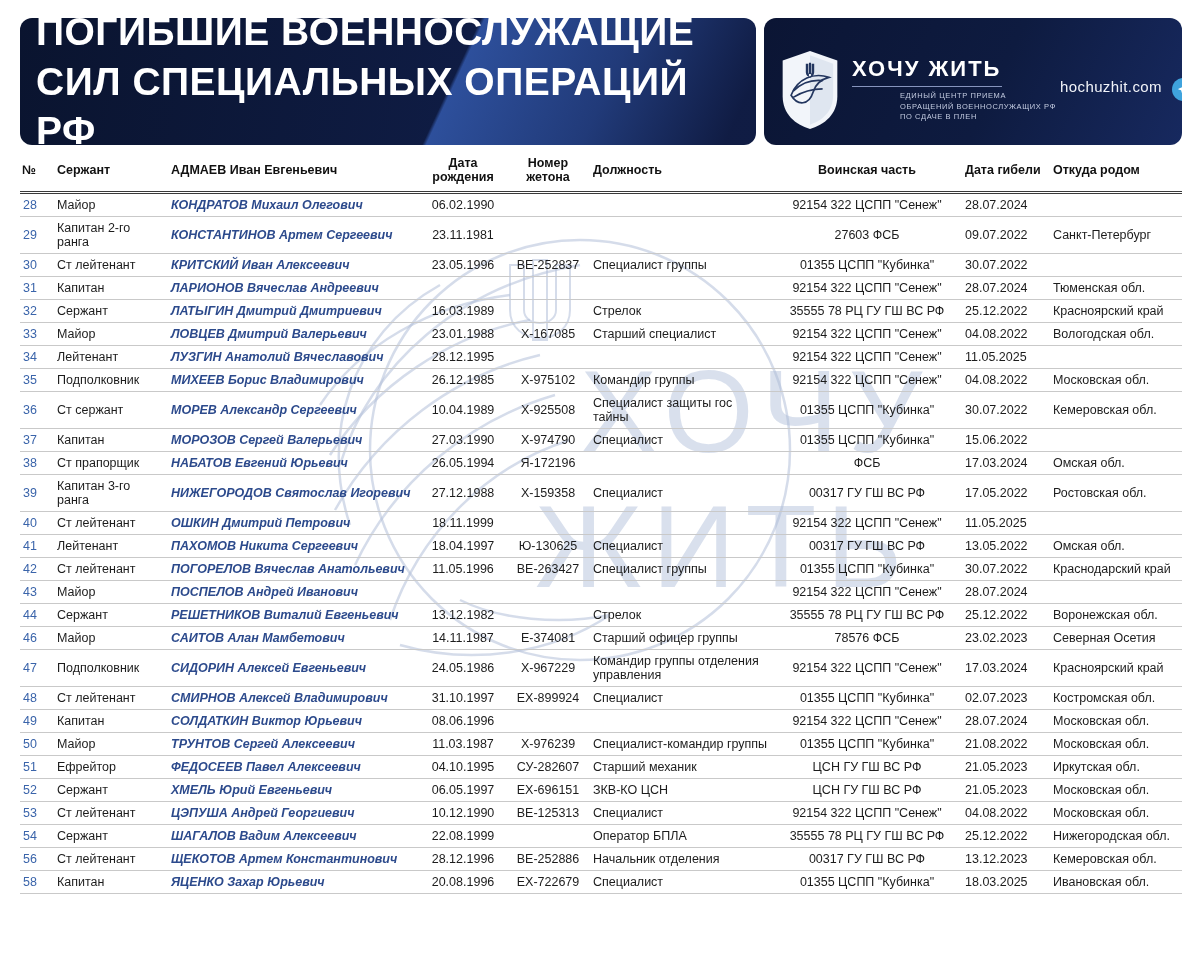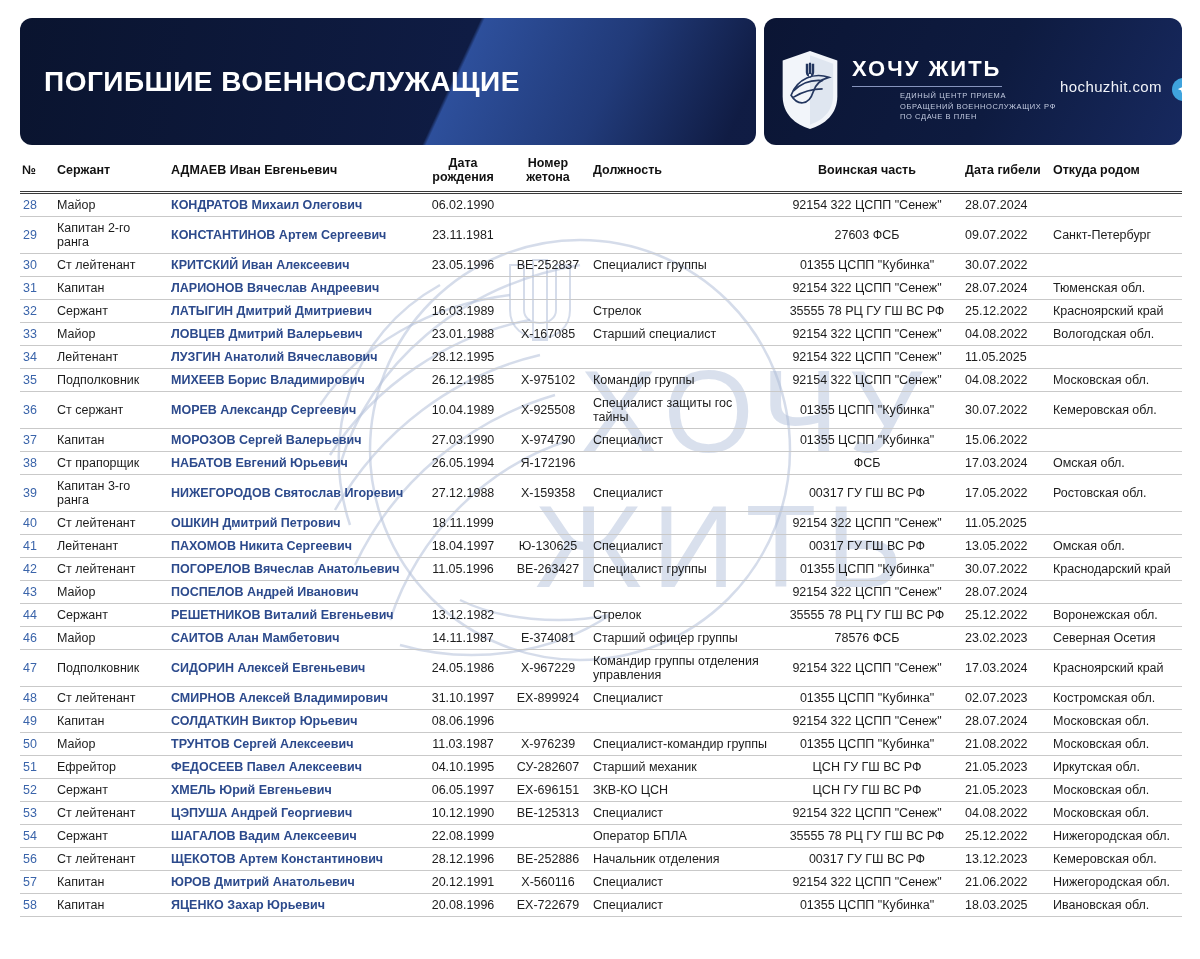--- a/index.html
+++ b/index.html
@@ -9,21 +9,21 @@
 
   
   .banner-row { position:absolute; top:18px; left:20px; right:18px; height:127px; display:flex; gap:8px; }
   .banner-left {
     flex:1 1 auto; border-radius:12px; position:relative; overflow:hidden;
     background:
       linear-gradient(115deg, rgba(0,0,0,0) 58%, rgba(47,82,160,.95) 58.5%, rgba(34,60,124,.95) 78%, rgba(16,28,68,.97) 96%),
       linear-gradient(100deg,#0a142f 0%,#0f1c44 60%,#0d1838 100%);
     display:flex; align-items:center;
   }
-  .banner-title { padding-left:24px; color:#fff; font-weight:bold; font-size:28px;
+  .banner-title { padding-left:16px; color:#fff; font-weight:bold; font-size:39px;
                   line-height:1.28; letter-spacing:.5px; }
   .banner-right {
     flex:0 0 418px; border-radius:12px; position:relative; overflow:hidden;
     background:linear-gradient(115deg,#0b1534 0%,#0e1b40 55%,#17295f 100%);
     display:flex; align-items:center; padding:16px 14px 0 14px;
   }
   
   .logo-wrap { display:flex; align-items:center; gap:10px; flex:0 0 228px; }
   .logo-shield { flex:0 0 64px; }
   .logo-text-col { display:flex; flex-direction:column; }
@@ -55,21 +55,21 @@
   col.w0{width:34px} col.w1{width:114px} col.w2{width:252px} col.w3{width:86px}
   col.w4{width:84px} col.w5{width:182px} col.w6{width:190px} col.w7{width:88px} col.w8{width:132px}
   thead th { font-size:12.5px; font-weight:bold; color:#111; text-align:left;
              padding:4px 3px 6px 3px; vertical-align:middle; line-height:1.15;
              border-bottom:3px double #3a3a3a; }
   thead th.c0 { padding-left:2px; }
   thead th.c3, thead th.c4, thead th.c6 { text-align:center; }
   tbody td { font-size:12.5px; color:#1c1c1c; padding:4px 3px; line-height:1.12;
              border-bottom:1px solid #c9c9c9; vertical-align:middle; word-wrap:break-word; }
   tbody td.c0 { color:#3a64aa; }
-  tbody td.c2 { color:#2c4a8c; font-weight:bold; }
+  tbody td.c2 { color:#2c4a8c; font-weight:bold;font-style:italic; }
   tbody td.c3, tbody td.c4, tbody td.c6 { text-align:center; }
 </style>
 </head>
 <body>
 
 <div class="page">
 
   <div class="watermark">
     <svg class="wm-svg" width="740" height="470" viewBox="0 0 740 470">
       <g fill="none" stroke="#b3c0d8" stroke-opacity="0.55" stroke-width="2.5">
@@ -82,20 +82,21 @@
       </g>
     </svg>
     <div class="wm-word w1">ХОЧУ</div>
     <div class="wm-word w2">ЖИТЬ</div>
   </div>
 
   <div class="banner-row">
     <div class="banner-left">
       <div class="banner-title">
         <div>ПОГИБШИЕ ВОЕННОСЛУЖАЩИЕ</div>
+        <div>СИЛ СПЕЦИАЛЬНЫХ ОПЕРАЦИЙ РФ</div>
       </div>
     </div>
     <div class="banner-right">
       <div class="logo-wrap">
         <svg class="logo-shield" width="64" height="82" viewBox="0 0 60 78">
           <path d="M30 2 L56 11 V45 C56 62 44 72 30 76 C16 72 4 62 4 45 V11 Z" fill="#f2f5fa"></path>
           <path d="M30 6 L52 14 V44 C52 59 42 68 30 72 Z" fill="#dfe6f0"></path>
           <g fill="none" stroke="#23365f" stroke-width="1.6">
             <path d="M12 44 C18 28 34 22 48 27 C40 29 35 34 33 41 C29 54 18 54 12 44 Z"></path>
             <path d="M14 40 C22 32 32 29 42 30 M14 46 C24 40 33 38 42 38"></path>
@@ -448,31 +449,20 @@
             <td class="c1">Ст лейтенант</td>
             <td class="c2">ЩЕКОТОВ Артем Константинович</td>
             <td class="c3">28.12.1996</td>
             <td class="c4">ВЕ-252886</td>
             <td class="c5">Начальник отделения</td>
             <td class="c6">00317 ГУ ГШ ВС РФ</td>
             <td class="c7">13.12.2023</td>
             <td class="c8">Кемеровская обл.</td>
           </tr>
           <tr>
-            <td class="c0">57</td>
-            <td class="c1">Капитан</td>
-            <td class="c2">ЮРОВ Дмитрий Анатольевич</td>
-            <td class="c3">20.12.1991</td>
-            <td class="c4">Х-560116</td>
-            <td class="c5">Специалист</td>
-            <td class="c6">92154 322 ЦСПП "Сенеж"</td>
-            <td class="c7">21.06.2022</td>
-            <td class="c8">Нижегородская обл.</td>
-          </tr>
-          <tr>
             <td class="c0">58</td>
             <td class="c1">Капитан</td>
             <td class="c2">ЯЦЕНКО Захар Юрьевич</td>
             <td class="c3">20.08.1996</td>
             <td class="c4">ЕХ-722679</td>
             <td class="c5">Специалист</td>
             <td class="c6">01355 ЦСПП "Кубинка"</td>
             <td class="c7">18.03.2025</td>
             <td class="c8">Ивановская обл.</td>
           </tr>

